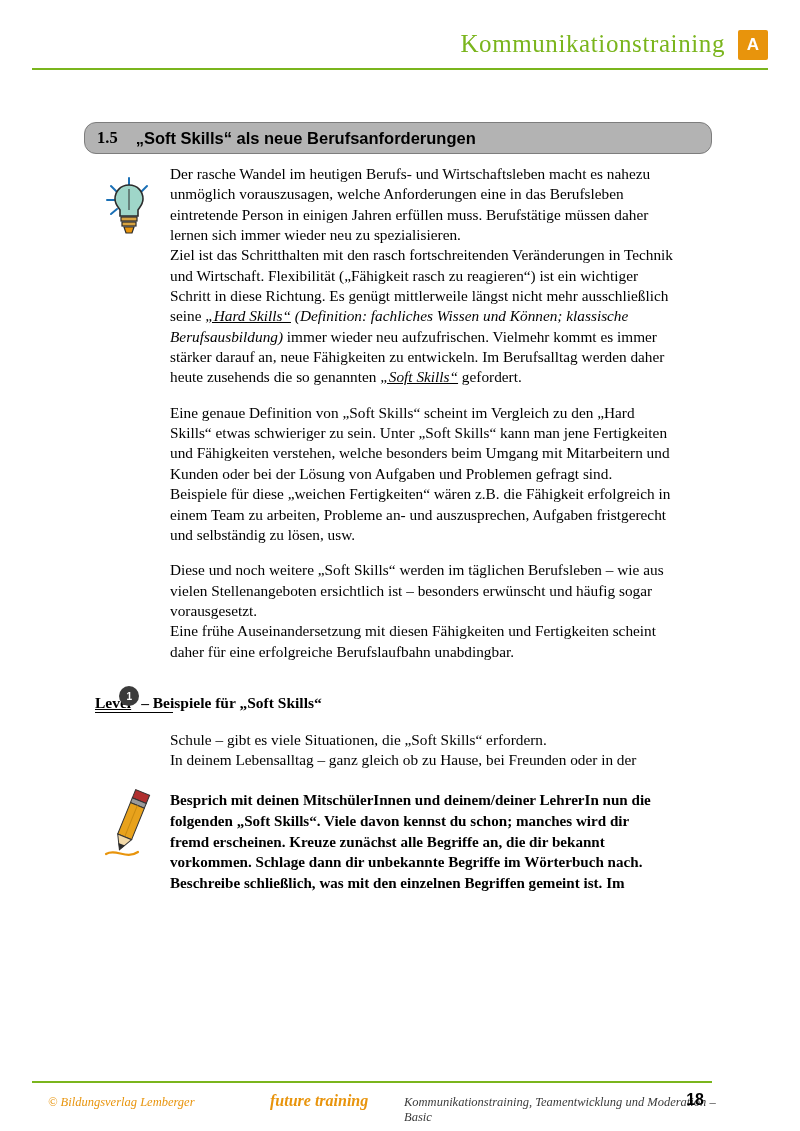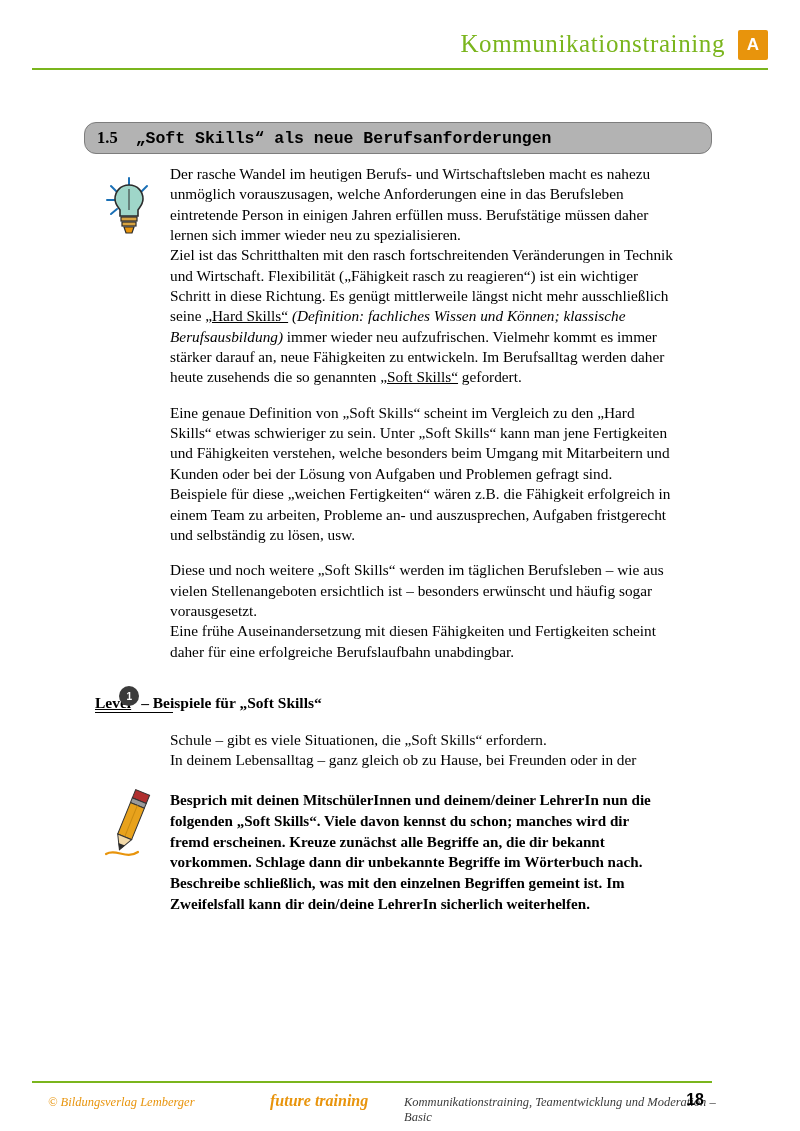--- a/index.html
+++ b/index.html
@@ -73,21 +73,21 @@
     display: flex;
     align-items: center;
   }
   .section-bar .num {
     font-family: "Liberation Serif", serif;
     font-weight: bold;
     font-size: 16.5px;
     margin-left: 12px;
   }
   .section-bar .title {
-    font-family: Liberation Mono, monospace;
+    font-family: Liberation Sans, sans-serif;
     font-weight: bold;
     font-size: 16.5px;
     margin-left: 18px;
   }
 
   
   .content {
     position: absolute;
     left: 170px;
     top: 164px;
@@ -98,21 +98,21 @@
   }
   .para {
     margin: 0 0 0 0;
   }
   .para + .para {
     margin-top: 0;
   }
   .gap {
     height: 15px;
   }
-  .u { text-decoration: underline; }
+  .u { text-decoration: underline; font-style: italic; }
   .i { font-style: italic; }
 
   
   .bulb-icon {
     position: absolute;
     left: 103px;
     top: 176px;
     width: 56px;
     height: 64px;
   }
@@ -344,21 +344,20 @@
     <path d="M6 66 C16 60 26 72 38 64" stroke="#e8940c" stroke-width="2.2" fill="none" stroke-linecap="round"></path>
   </svg>
 </div>
 
 <div class="task-block">
   <div>Besprich mit deinen MitschülerInnen und deinem/deiner LehrerIn nun die</div>
   <div>folgenden „Soft Skills“. Viele davon kennst du schon; manches wird dir</div>
   <div>fremd erscheinen. Kreuze zunächst alle Begriffe an, die dir bekannt</div>
   <div>vorkommen. Schlage dann dir unbekannte Begriffe im Wörterbuch nach.</div>
   <div>Beschreibe schließlich, was mit den einzelnen Begriffen gemeint ist. Im</div>
-  <div>Zweifelsfall kann dir dein/deine LehrerIn sicherlich weiterhelfen.</div>
 </div>
 
 <div class="footer">
   <div class="footer-rule"></div>
   <div class="footer-copyright">© Bildungsverlag Lemberger</div>
   <div class="footer-brand">future training</div>
   <div class="footer-sub">Kommunikationstraining, Teamentwicklung und Moderation – Basic</div>
   <div class="footer-page">18</div>
 </div>
 

